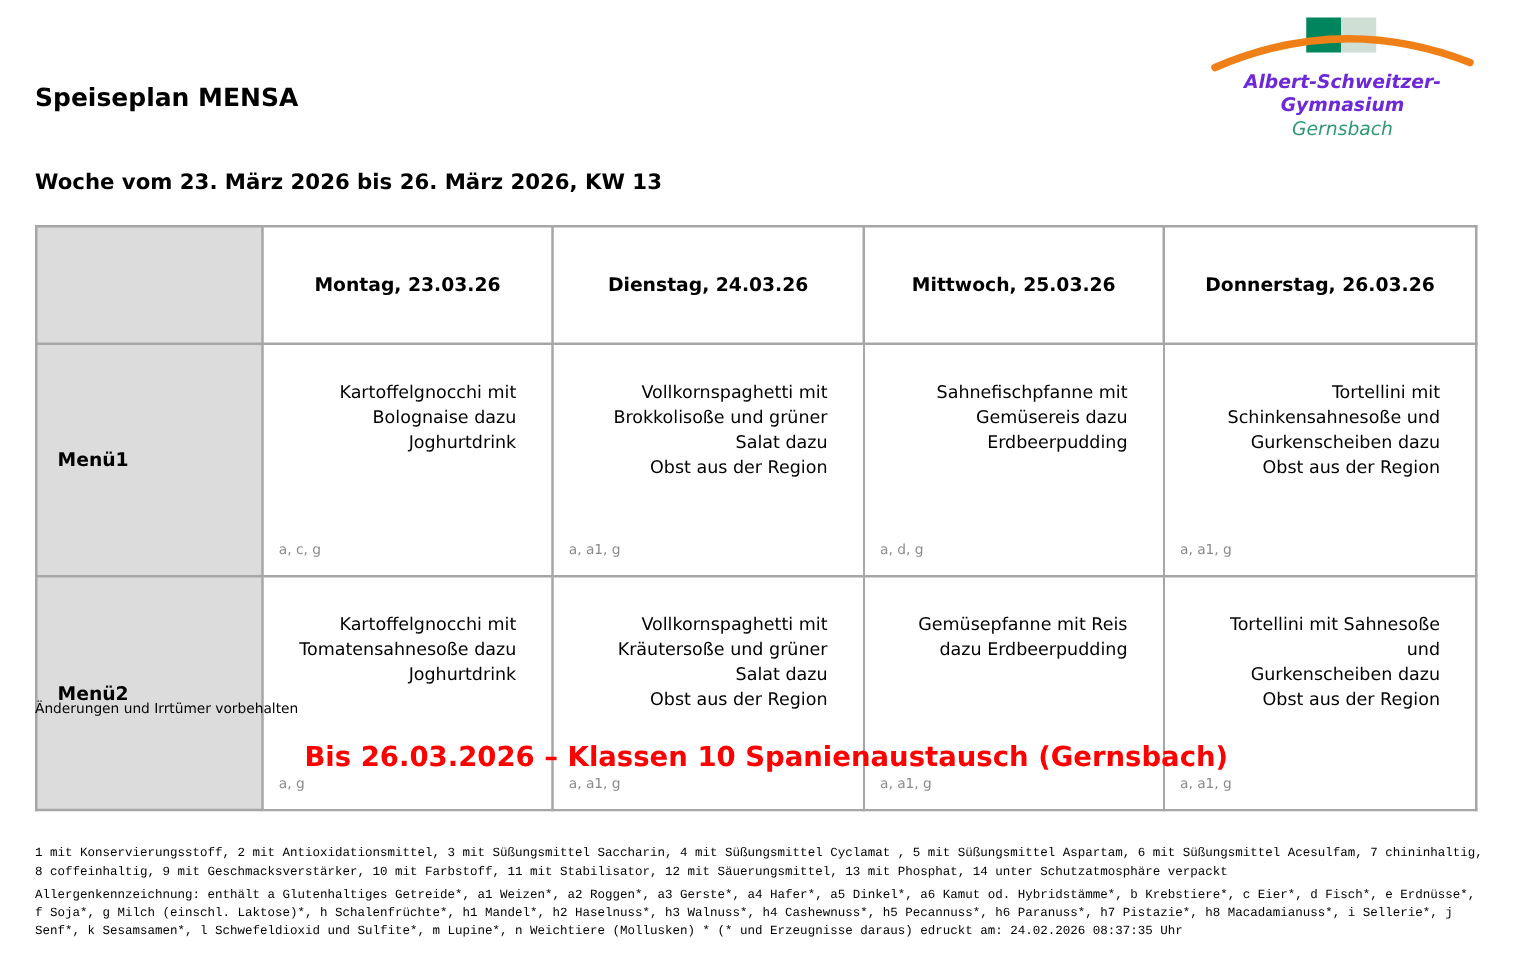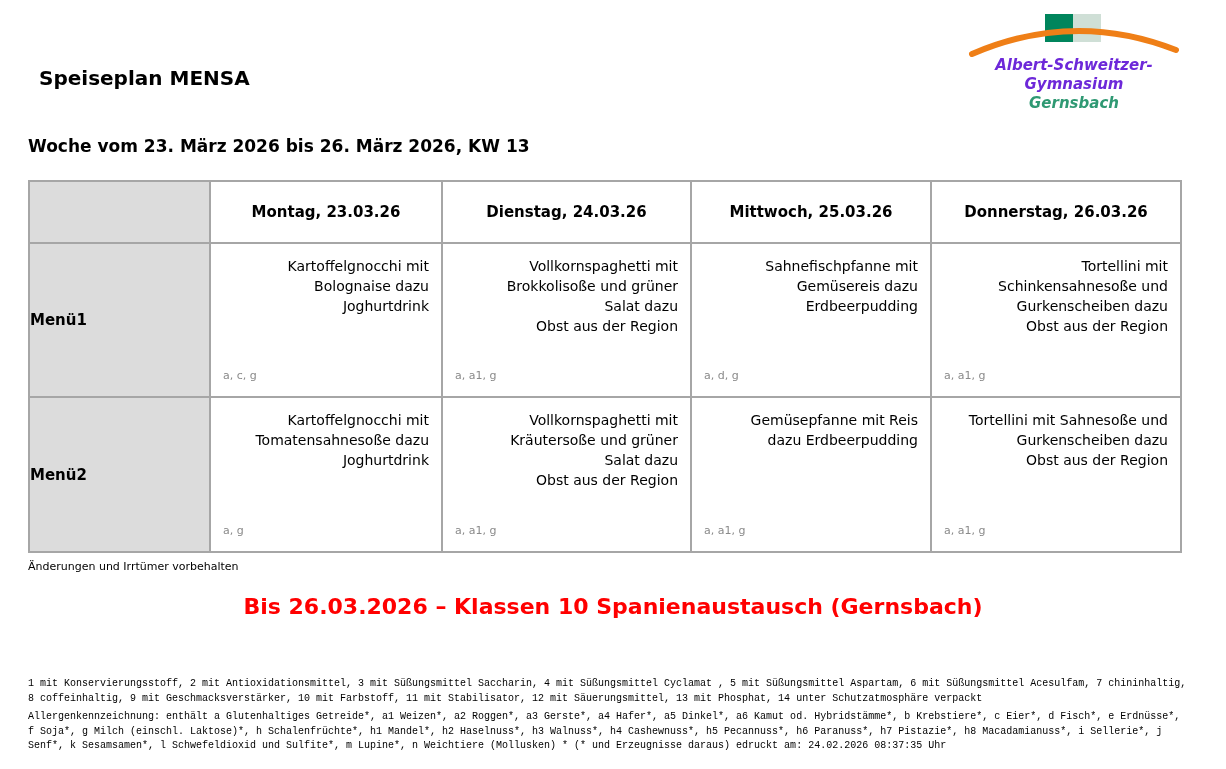--- a/index.html
+++ b/index.html
@@ -28,34 +28,33 @@
   .logo .school-name {
     font-size: 15px;
     font-weight: bold;
     font-style: italic;
     color: #6d28d9;
     line-height: 19px;
     margin-top: -4px;
   }
   .logo .school-city {
     font-size: 15px;
-    font-weight: bold;
+    font-weight: normal;
     font-style: italic;
     color: #2f9973;
     line-height: 19px;
   }
 
   
   .page-title {
     position: absolute;
     left: 28px;
     top: 66px;
     font-size: 20px;
     font-weight: bold;
-    margin-left: 11px;
   }
   .week-title {
     position: absolute;
     left: 28px;
     top: 125px;
     font-size: 17px;
     font-weight: bold;
     margin-top: 11px;
   }
 
@@ -63,21 +62,21 @@
   table.menu-table {
     position: absolute;
     left: 28px;
     top: 180px;
     border-collapse: collapse;
     table-layout: fixed;
   }
   table.menu-table th,
   table.menu-table td {
     border: 2px solid #a6a6a6;
-    padding: 0;
+    padding: 16px;
   }
   .corner-cell, .row-label-cell {
     background: #dcdcdc;
   }
   .day-header-cell {
     height: 60px;
     font-size: 15px;
     font-weight: bold;
     text-align: center;
     vertical-align: middle;

